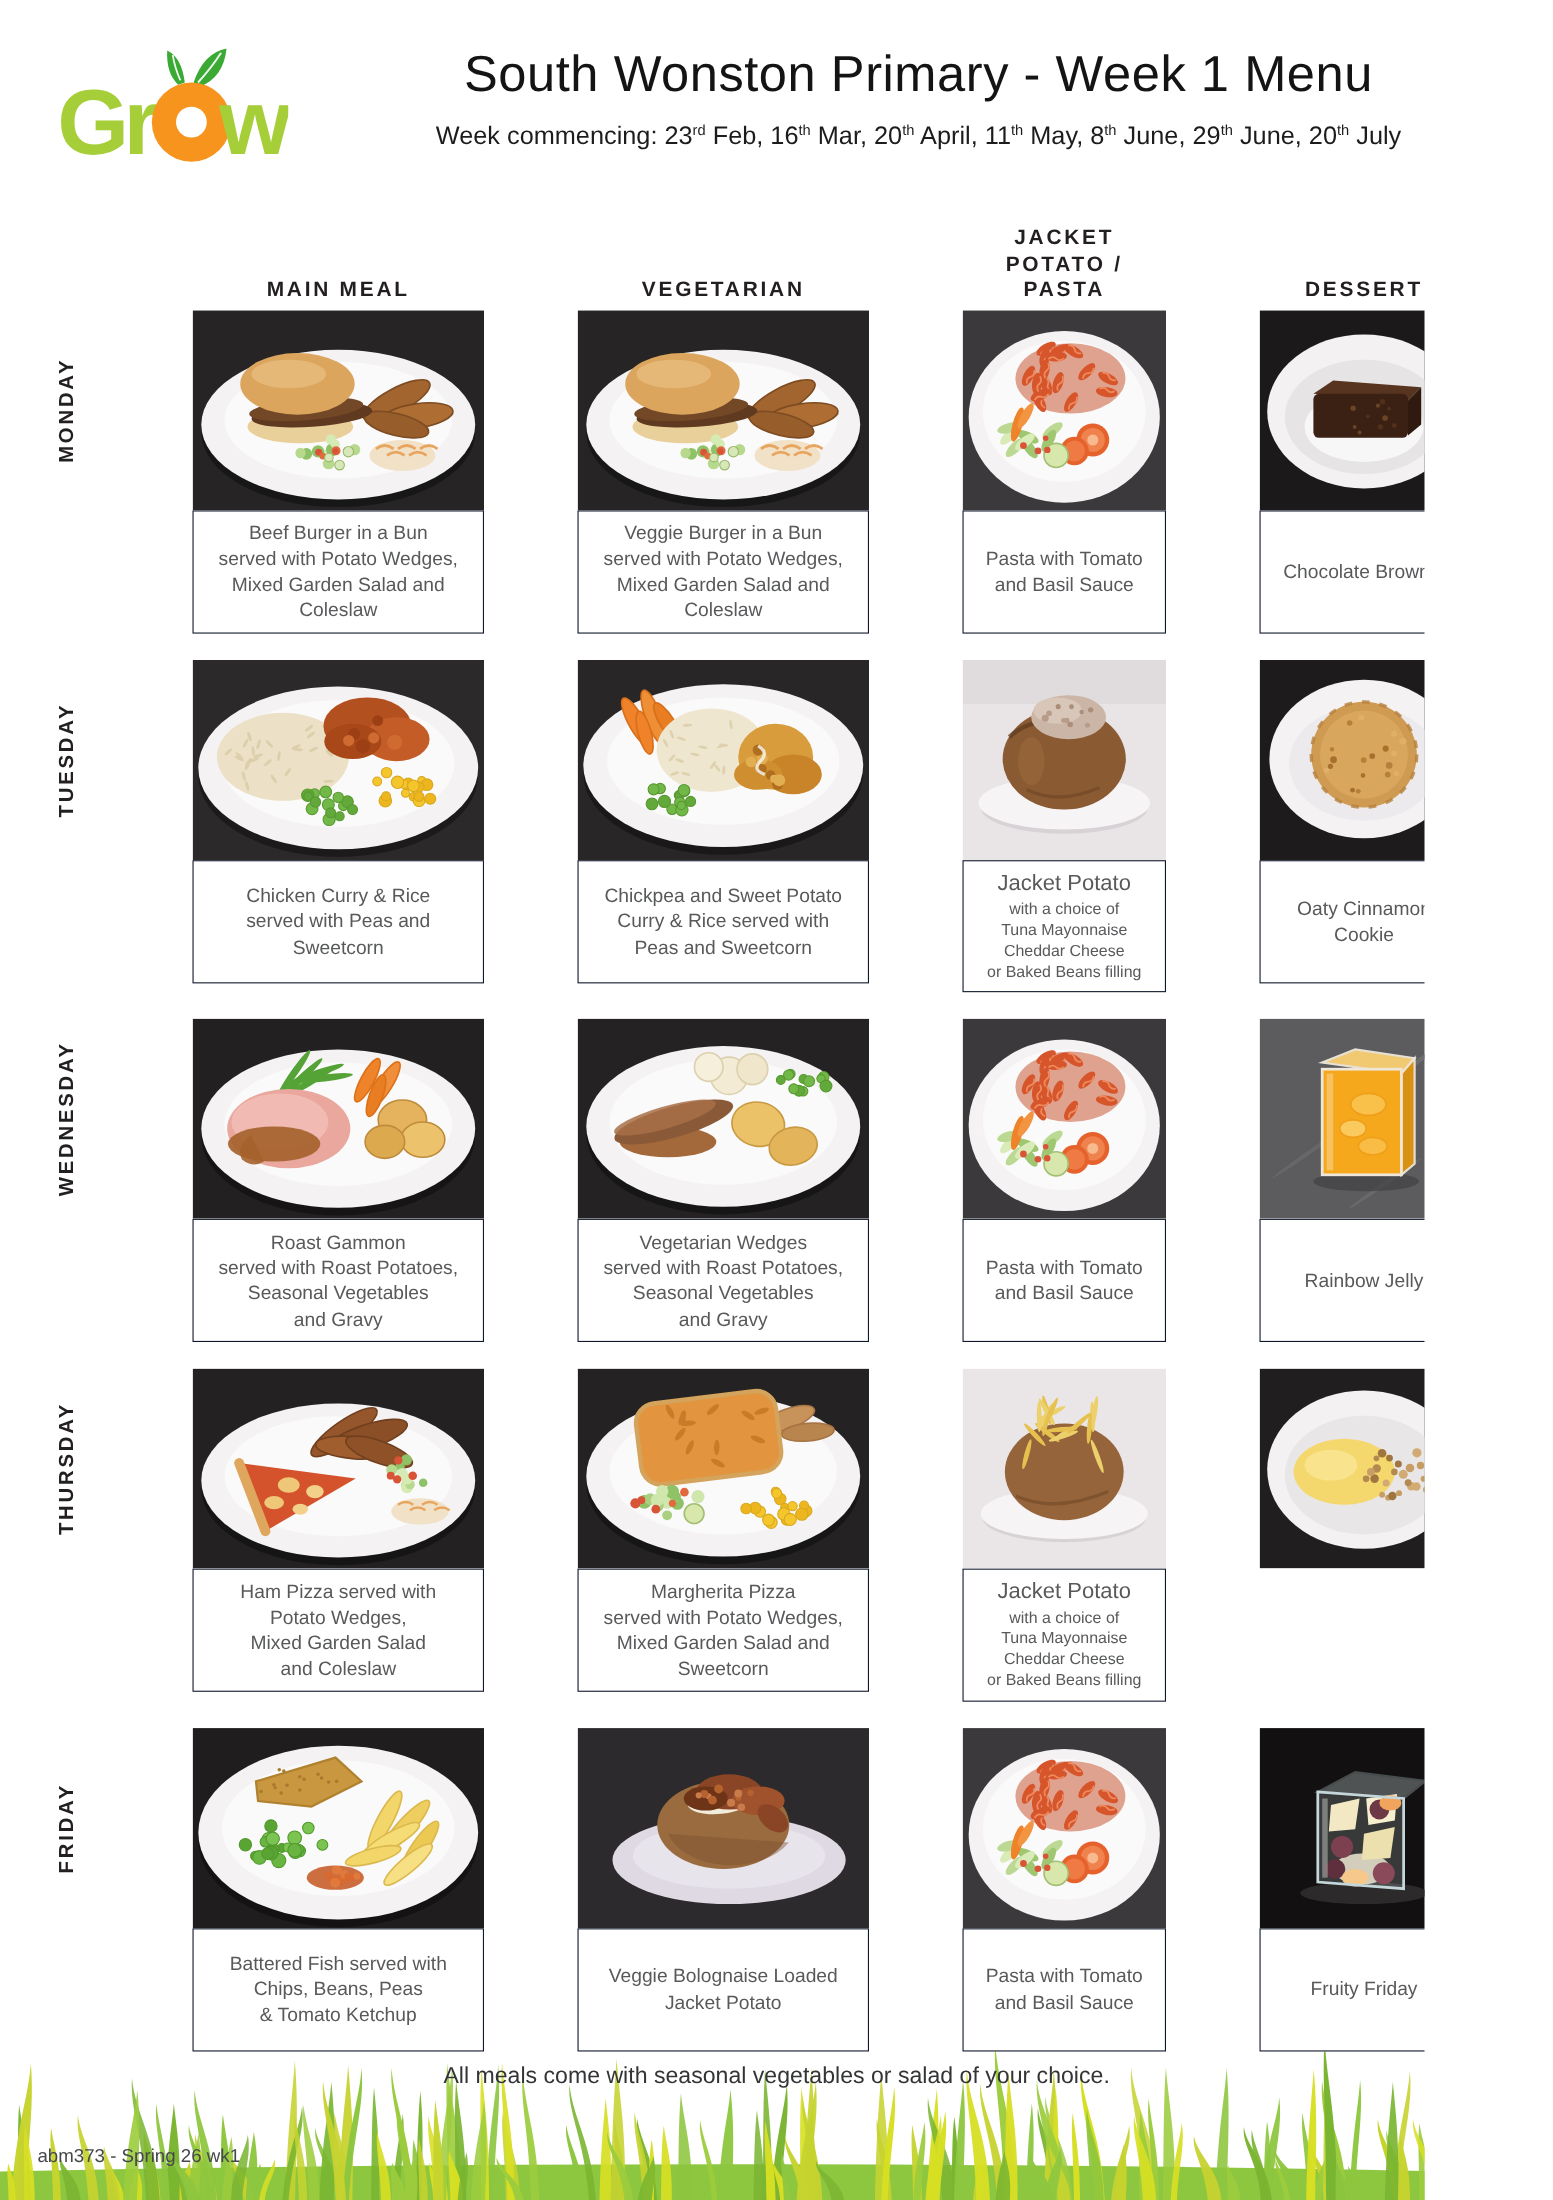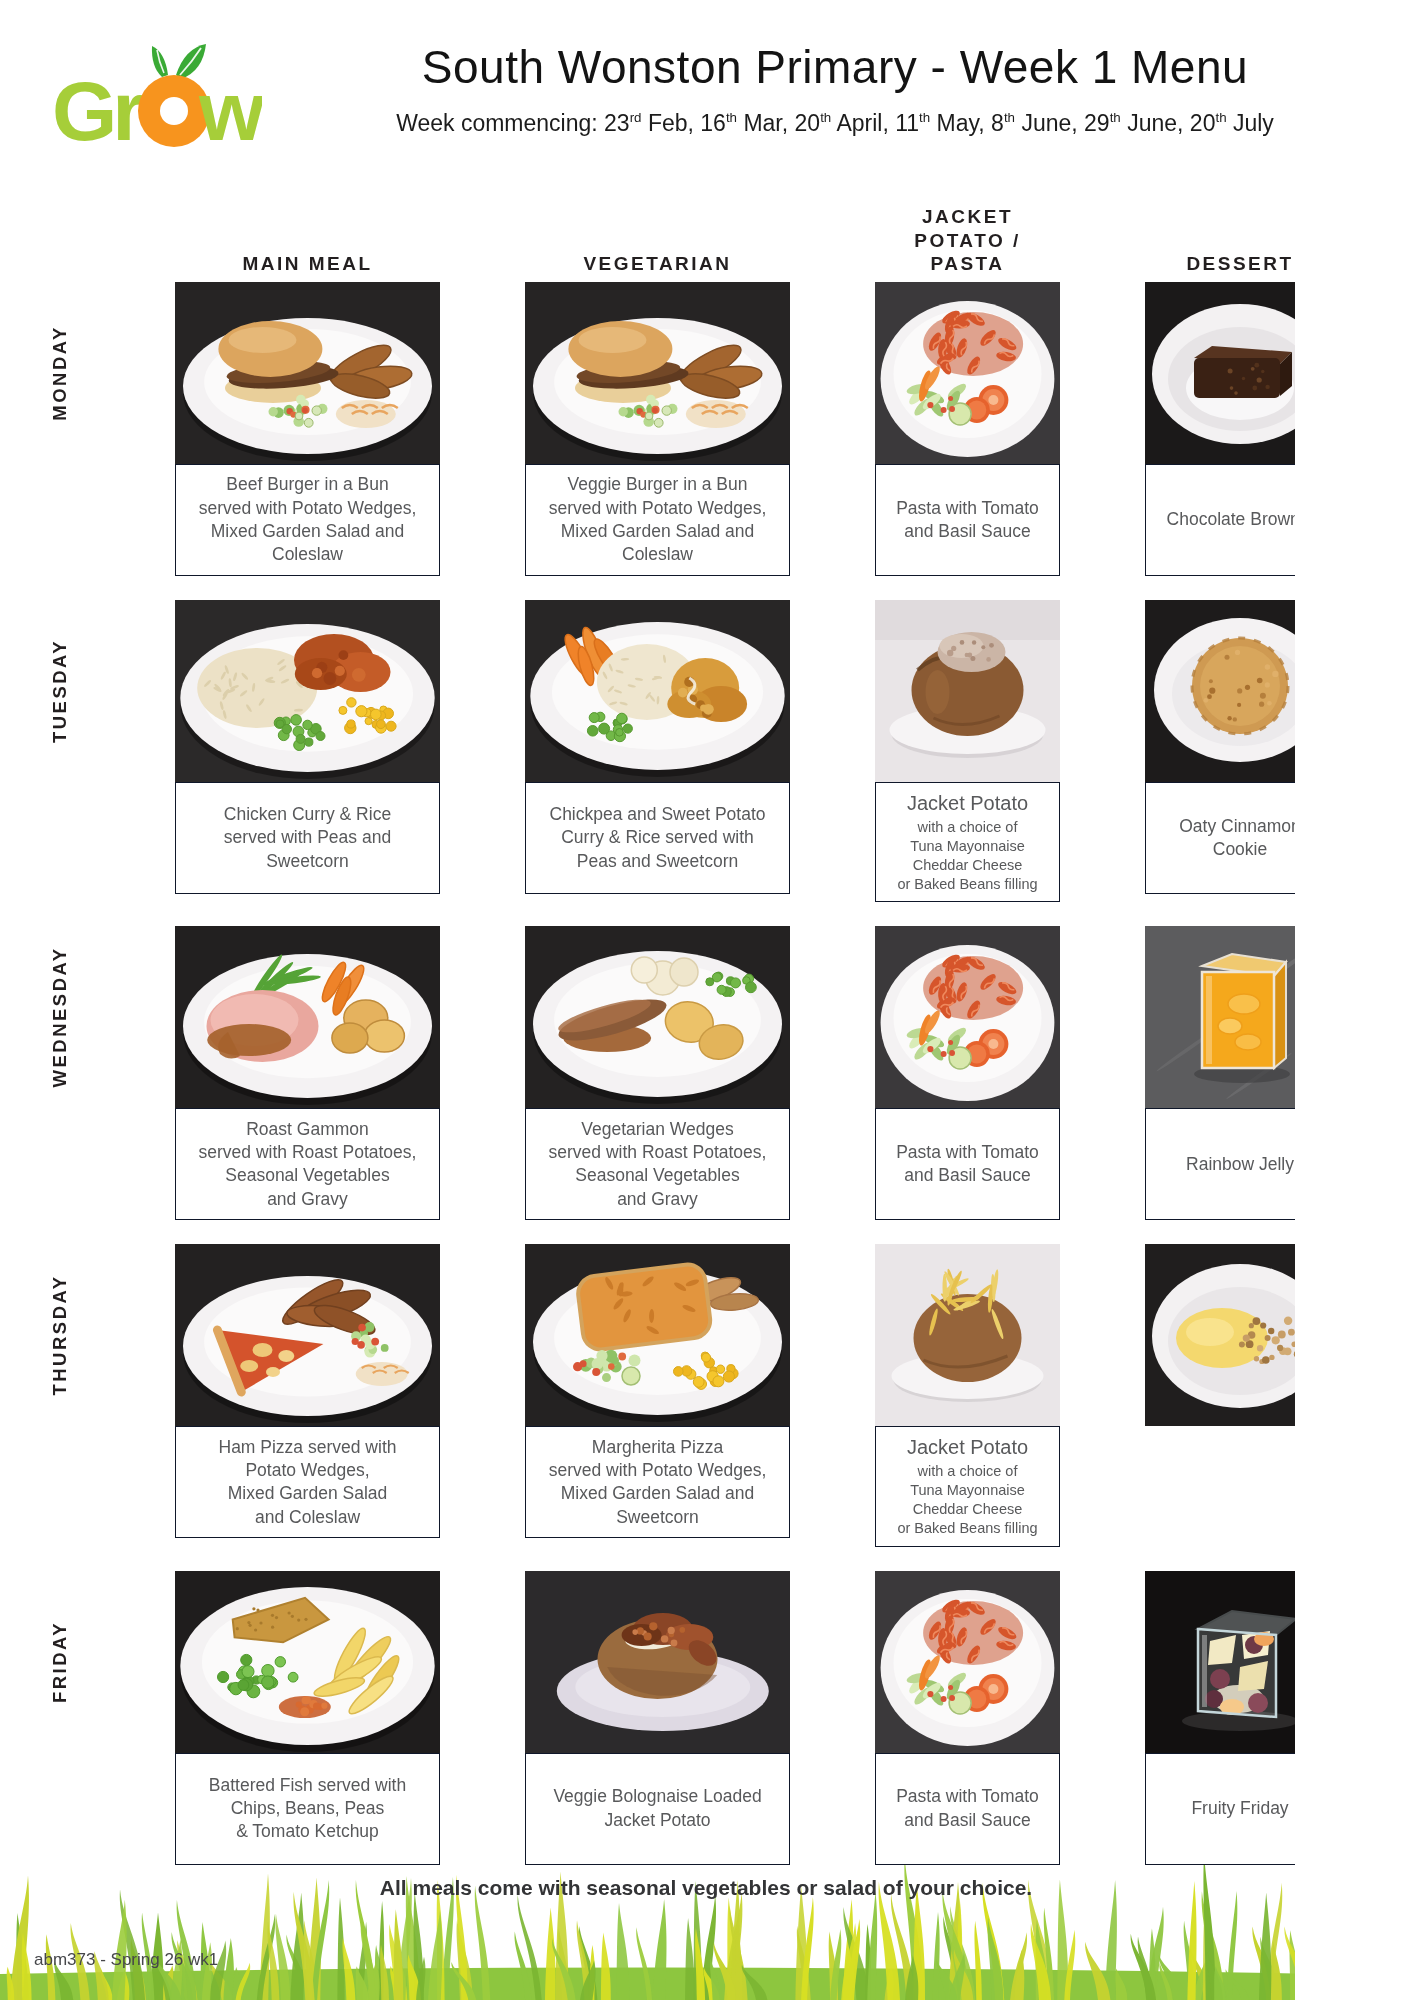--- a/index.html
+++ b/index.html
@@ -24,21 +24,21 @@
   .cell{margin-bottom:24px;}
   .photo{height:182px;overflow:hidden;font-size:0;}
   .caption{box-sizing:border-box;min-height:112px;border:1px solid #0f172a;background:#fff;
            display:flex;flex-direction:column;justify-content:center;align-items:center;
            text-align:center;color:#58595b;padding:8px 0;}
   .cap-line{font-size:17.5px;line-height:1.33;}
   .cap-big{font-size:20px;line-height:1.25;margin-bottom:2px;}
   .cap-sm{font-size:14.5px;line-height:1.3;}
   
   .foot1{position:absolute;top:1876px;left:0;width:1412px;text-align:center;z-index:3;
-         font-weight:bold;font-size:21px;color:#333436;}
+         font-weight:normal;font-size:21px;color:#333436;}
   .foot2{position:absolute;top:1908px;left:0;width:1412px;text-align:center;z-index:3;
          font-size:21px;color:#4b4c4e;}
   .code{position:absolute;left:34px;top:1950px;font-size:17px;color:#46474a;z-index:4;}
   .grass{position:absolute;left:0;top:1840px;width:1412px;height:160px;z-index:1;font-size:0;}
 </style>
 </head>
 <body>
 
 <div class="page">
 

